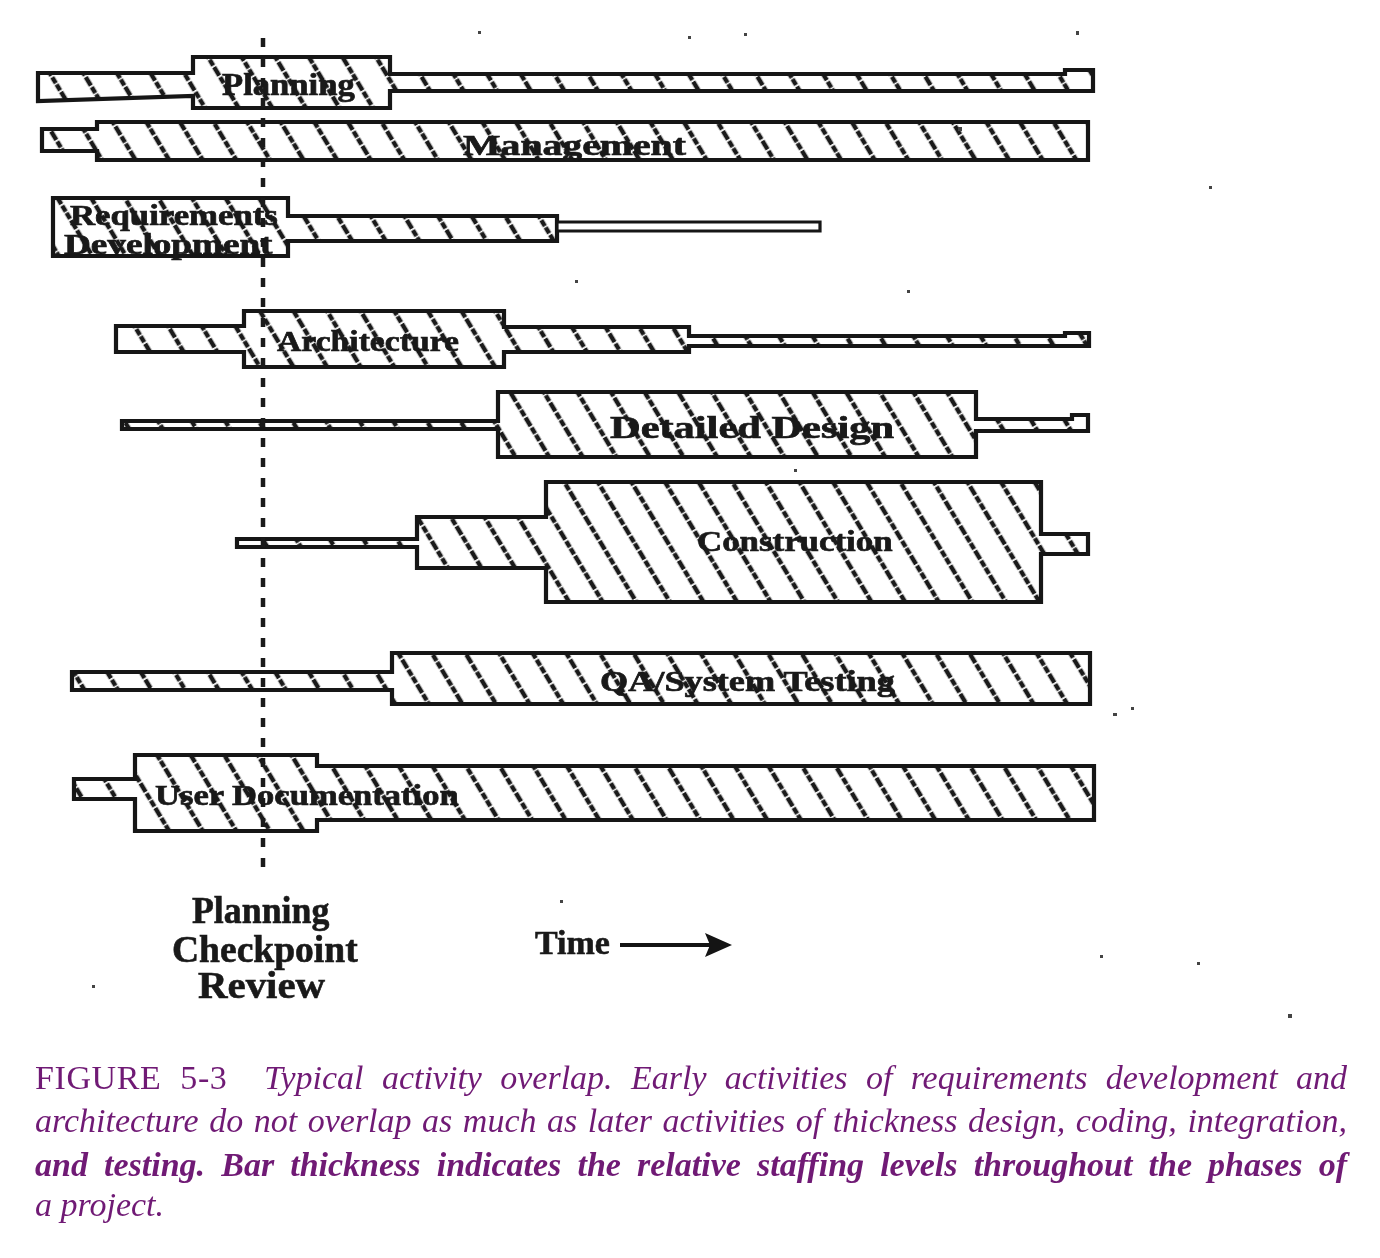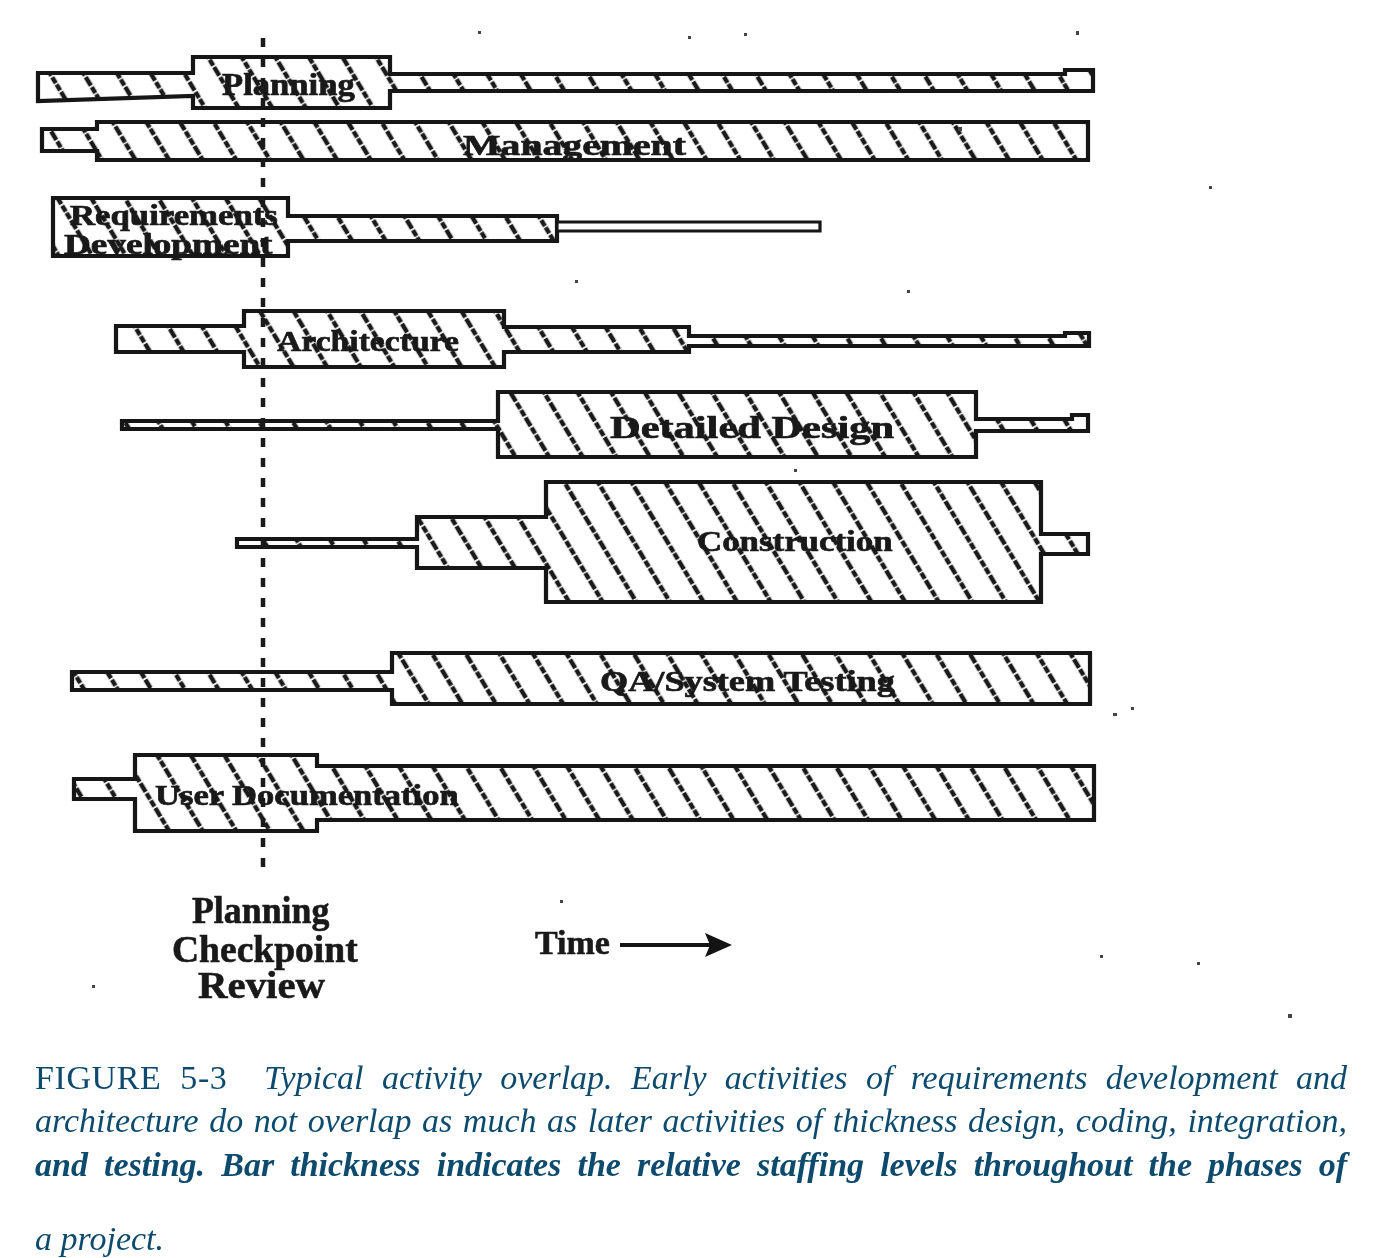--- a/index.html
+++ b/index.html
@@ -1,18 +1,18 @@
 <!DOCTYPE html>
 <html><head>
 <meta charset="utf-8">
 <style>
   html,body{margin:0;padding:0;background:#fff;}
   body{width:1380px;height:1258px;position:relative;font-family:"Liberation Serif",serif;}
   svg text{font-family:"Liberation Serif",serif;font-weight:bold;fill:#191919;}
-  .cap{position:absolute;left:35px;width:1312px;color:#0c4a6e;
+  .cap{position:absolute;left:35px;width:1312px;color:#701a75;
        font-family:"Liberation Serif",serif;font-style:italic;font-size:34px;}
   .jl{text-align:justify;text-align-last:justify;}
 </style>
 </head>
 <body>
 <svg width="1380" height="1258" viewBox="0 0 1380 1258">
 <defs>
   <pattern id="h" width="28.8" height="28.8" patternUnits="userSpaceOnUse" patternTransform="rotate(-31)">
     <rect width="28.8" height="28.8" fill="#ffffff"></rect>
     <line x1="5" y1="-2" x2="5" y2="30.8" stroke="#1a1a1a" stroke-width="4.5" stroke-dasharray="7 1.6"></line>
@@ -79,14 +79,14 @@
   <rect x="1197" y="962" width="3" height="3"></rect>
   <rect x="92" y="985" width="3" height="3"></rect>
   <rect x="1288" y="1014" width="4" height="4"></rect>
 </g>
 </svg>
 
 
 <div class="cap jl" style="top:1059px;"><span style="font-style:normal;letter-spacing:0.6px;">FIGURE 5-3</span>&nbsp;&nbsp;<i>Typical activity overlap. Early activities of requirements development and</i></div>
 <div class="cap jl" style="top:1102px;">architecture do not overlap as much as later activities of thickness design, coding, integration,</div>
 <div class="cap jl" style="top:1146px;font-weight:bold;">and testing. Bar thickness indicates the relative staffing levels throughout the phases of</div>
-<div class="cap" style="top:1220px;font-style:italic;">a project.</div>
+<div class="cap" style="top:1186px;font-style:italic;">a project.</div>
 
 
 </body></html>

